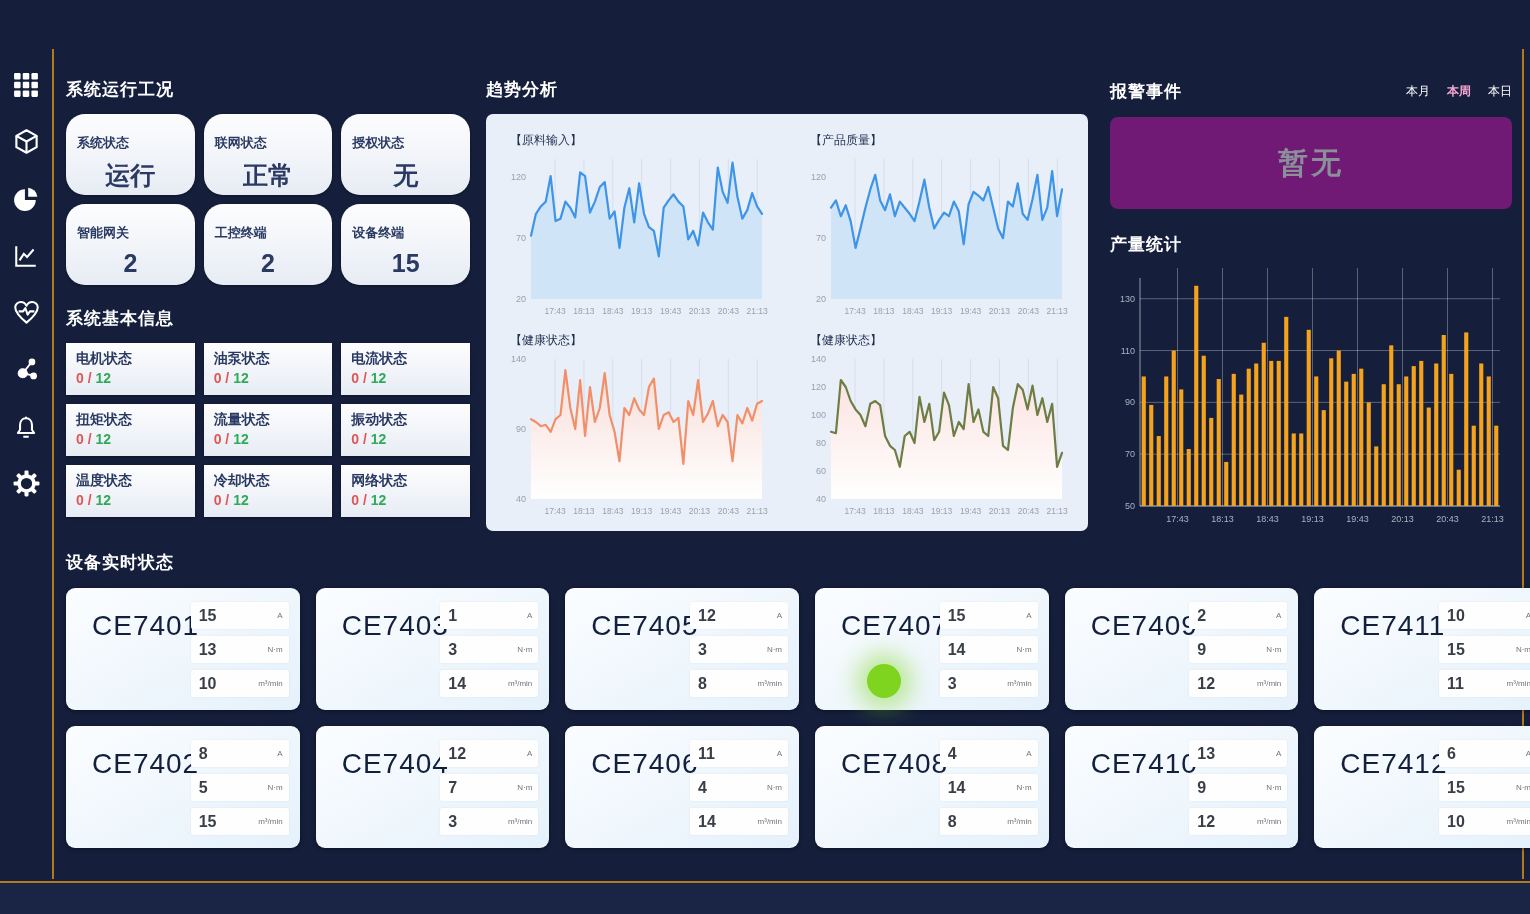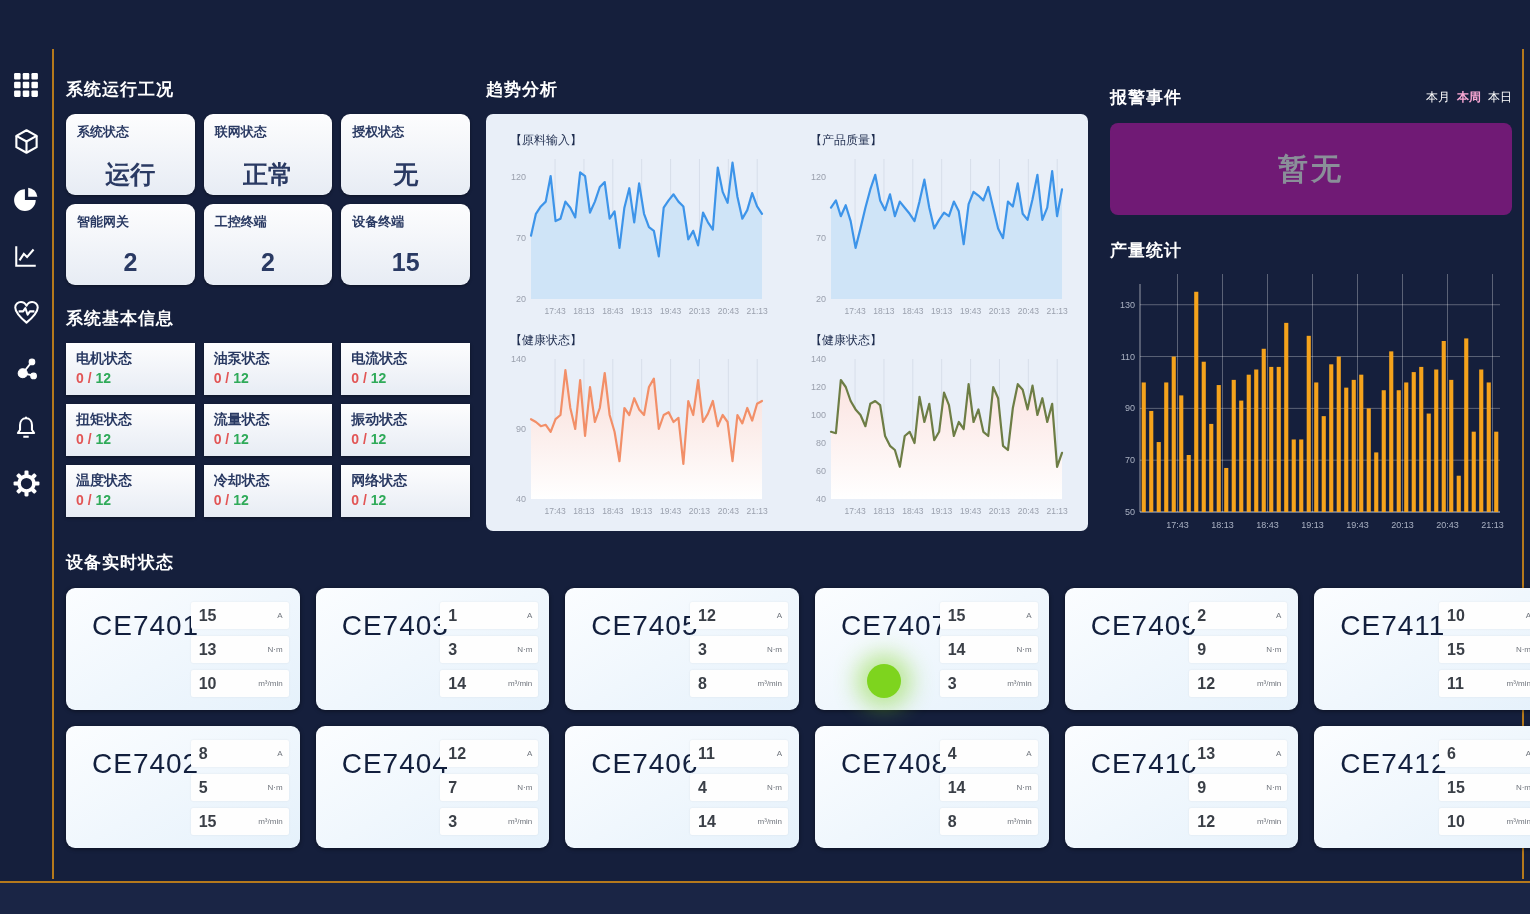--- a/index.html
+++ b/index.html
@@ -34,48 +34,48 @@
   }
   .rail .icn { width:27px; height:27px; display:flex; align-items:center; justify-content:center; cursor:pointer; }
   .gold-right { position:absolute; right:6px; top:49px; bottom:35px; width:2px; background:#b5791c; }
   .bottombar { position:absolute; left:0; right:0; bottom:0; height:33px; background:#1a2545; border-top:2px solid #b5791c; }
   
   .sec-title { color:#fff; font-size:17px; font-weight:bold; letter-spacing:1px; }
   
   .col1 { position:absolute; left:66px; top:78px; width:404px; }
   .cards3 { display:grid; grid-template-columns:repeat(3,1fr); gap:9px; margin-top:13px; }
   .stat-card {
-    height:81px; border-radius:9px; padding:9px 11px;
+    height:81px; border-radius:19px; padding:20px 11px;
     background:linear-gradient(180deg,#fdfdfe 0%,#e7ecf4 100%);
     box-shadow:0 1px 3px rgba(0,0,0,.4); cursor:pointer;
   }
   .stat-card .lbl { font-size:13px; font-weight:bold; color:#2a3a63; }
-  .stat-card .val { text-align:center; font-size:25px; font-weight:bold; color:#2a3a63; margin-top:17px; }
+  .stat-card .val { text-align:center; font-size:25px; font-weight:bold; color:#2a3a63; margin-top:7px; }
   .info-title { margin-top:22px; }
   .info-card {
     height:52px; border-radius:0; padding:7px 10px;
     background:linear-gradient(180deg,#fdfdfe 0%,#e7ecf4 100%);
     box-shadow:0 1px 3px rgba(0,0,0,.4); cursor:pointer;
   }
   .info-card .lbl { font-size:14px; font-weight:bold; color:#2a3a63; }
   .info-card .cnt { font-size:14px; font-weight:bold; margin-top:2px; }
   .cnt .err { color:#e25555; } .cnt .tot { color:#2faa59; }
   
   .col2 { position:absolute; left:486px; top:78px; width:602px; }
   .trend-panel {
     margin-top:13px; background:#e9eff8; border-radius:7px;
     padding:12px 18px 6px 18px; height:417px;
     display:grid; grid-template-columns:1fr 1fr; column-gap:34px;
   }
   .tchart { width:266px; }
   .tchart .tc-title { font-size:12px; font-weight:normal; color:#1e2c4e; margin:6px 0 2px 6px; }
   
-  .col3 { position:absolute; left:1110px; top:86px; width:402px; }
+  .col3 { position:absolute; left:1110px; top:80px; width:402px; }
   .alarm-head { display:flex; align-items:center; }
-  .alarm-tabs { margin-left:auto; display:flex; gap:7px; }
+  .alarm-tabs { margin-left:auto; display:flex; gap:17px; }
   .alarm-tab { font-size:12px; color:#fff; cursor:pointer; }
   .alarm-tab.active { color:#f9a8d4; font-weight:bold; }
   .alarm-card {
     margin-top:14px; height:92px; background:#701a75; border-radius:8px;
     display:flex; align-items:center; justify-content:center;
   }
   .alarm-empty { font-size:30px; font-weight:bold; color:#8a8f99; letter-spacing:3px; }
   .prod-title { margin-top:24px; }
   .prod-chart { margin-top:6px; }
   

